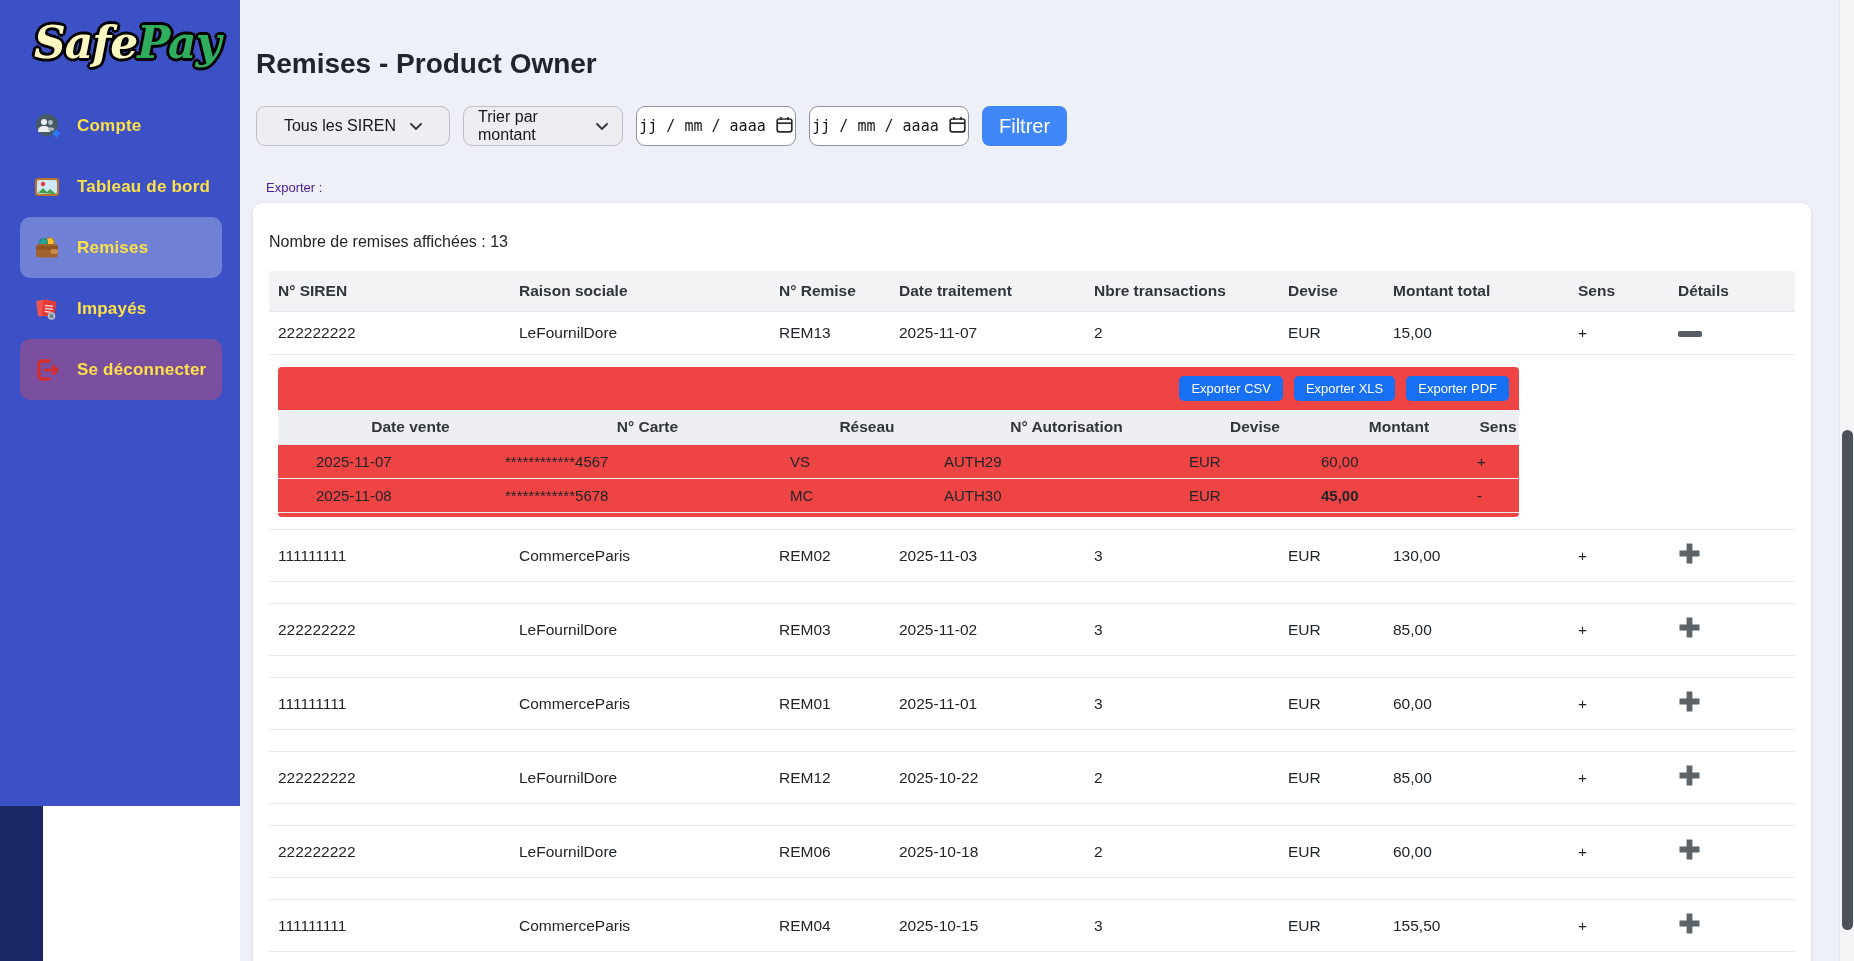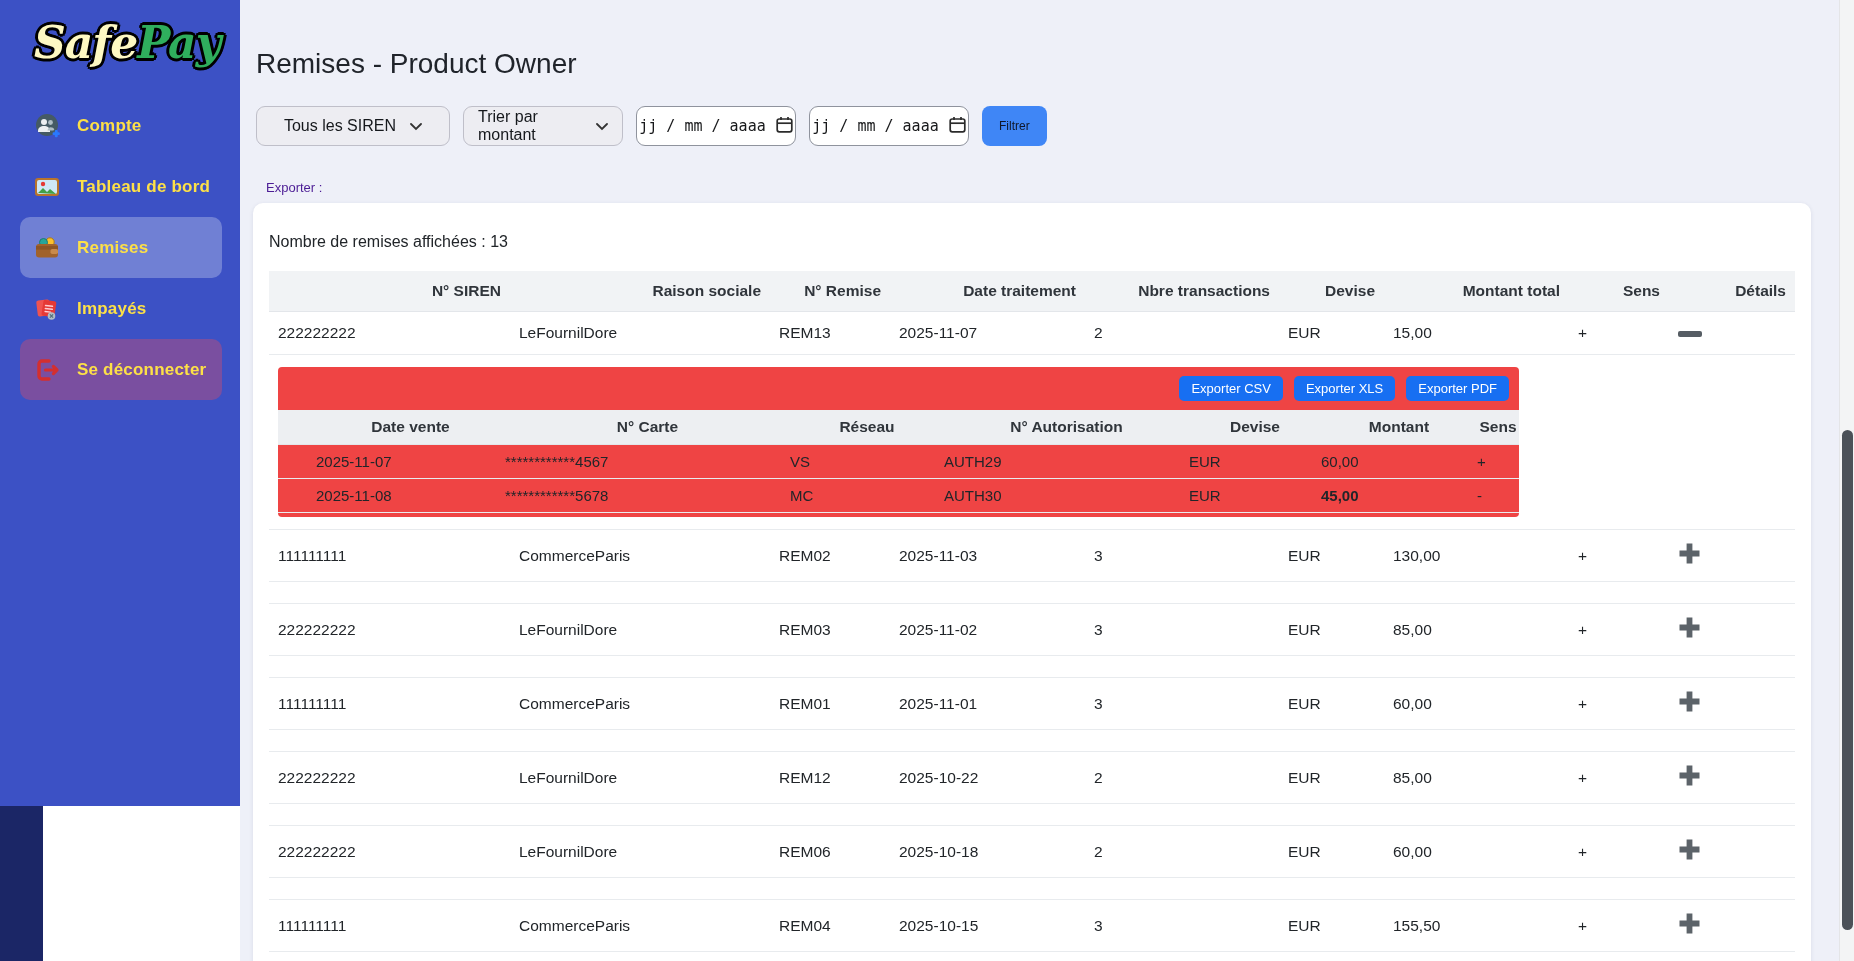--- a/index.html
+++ b/index.html
@@ -27,39 +27,39 @@
   .side-nav{margin-top:24px}
   .side-item{display:flex;align-items:center;height:61px;margin:0 18px 0 20px;border-radius:10px;
              padding-left:14px;cursor:pointer}
   .side-item.active{background:rgba(255,255,255,.27)}
   .side-item.logout{background:var(--logout-purple)}
   .side-icon{width:26px;height:26px;margin-right:17px;flex:none}
   .side-label{color:#fde047;font-size:17px;font-weight:600;letter-spacing:.2px}
 
   
   .content{position:absolute;left:240px;top:0;width:1584px;padding-left:13px;z-index:6}
-  .page-title{margin:48px 0 0 3px;font-size:28px;font-weight:400;color:#20242b}
+  .page-title{margin:48px 0 0 3px;font-size:28px;font-weight:700;color:#20242b}
   .filters{display:flex;gap:13px;margin:26px 0 0 3px;align-items:center}
   .select-box{height:40px;background:#ededf2;border:1px solid #bfbfc9;border-radius:9px;
               display:flex;align-items:center;justify-content:center;gap:14px;padding:0 14px;
               font-size:16px;color:#15181c;cursor:pointer}
   .sel-siren{width:194px}.sel-raison{width:214px}.sel-sort{width:160px}
   .date-box{height:40px;width:160px;background:#fff;border:1px solid #8f939d;border-radius:9px;
             display:flex;align-items:center;justify-content:center;gap:10px;
             font-family:"DejaVu Sans Mono",monospace;font-size:15px;color:#17181a;cursor:text}
-  .btn-filtrer{height:40px;padding:0 17px;background:var(--accent-blue);color:#0f172a;border:none;
-               border-radius:8px;font-size:12px;cursor:pointer;font-family:inherit}
+  .btn-filtrer{height:40px;padding:0 17px;background:var(--accent-blue);color:#ffffff;border:none;
+               border-radius:8px;font-size:20px;cursor:pointer;font-family:inherit}
   .export-label{margin:34px 0 0 13px;font-size:13px;color:#4c1d95}
 
   .card{margin-top:8px;width:1558px;background:#fff;border-radius:10px;
         box-shadow:0 1px 4px rgba(30,40,90,.10);padding:30px 16px 60px}
   .count{font-size:16px;color:#212529}
 
   table.main{width:1526px;border-collapse:collapse;margin-top:20px;table-layout:fixed;font-size:15.5px}
-  table.main th{background:#f1f3f5;text-align:right;font-weight:700;color:#30353b;
+  table.main th{background:#f1f3f5;text-align:left;font-weight:700;color:#30353b;
                 padding:11px 9px;font-size:15.5px;border-bottom:1px solid #e3e6ea}
   table.main td{padding:12px 9px;border-bottom:1px solid #e8ebee;color:#212529;
                 overflow:hidden;white-space:nowrap}
   tr.spacer td{height:22px;padding:0;border-bottom:1px solid #e8ebee}
 
   td.detail-cell{padding:14px 0 6px 10px;border-bottom:1px solid #e8ebee}
   .detail-block{width:1241px;background:#ef4444;border-radius:4px;padding-bottom:4px}
   .export-row{display:flex;justify-content:flex-end;gap:11px;padding:9px 10px}
   .btn-export{background:var(--export-button-blue);color:#fff;border:none;border-radius:5px;
               font-size:13px;padding:5px 12px;cursor:pointer;font-family:inherit}

